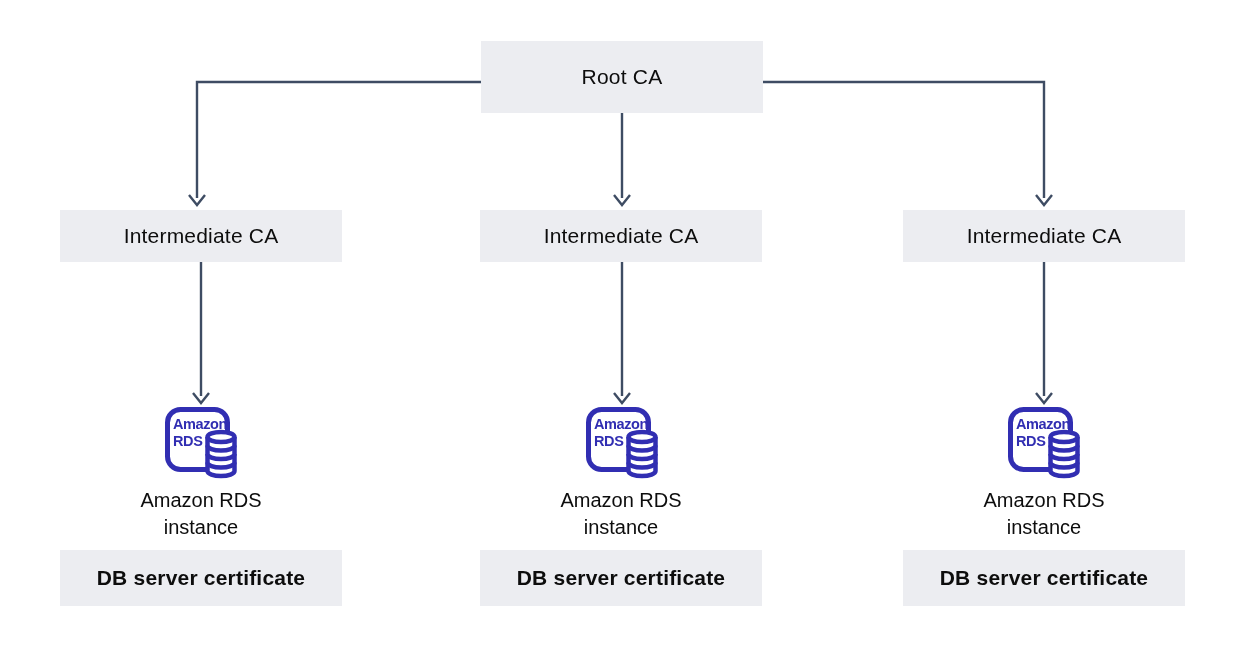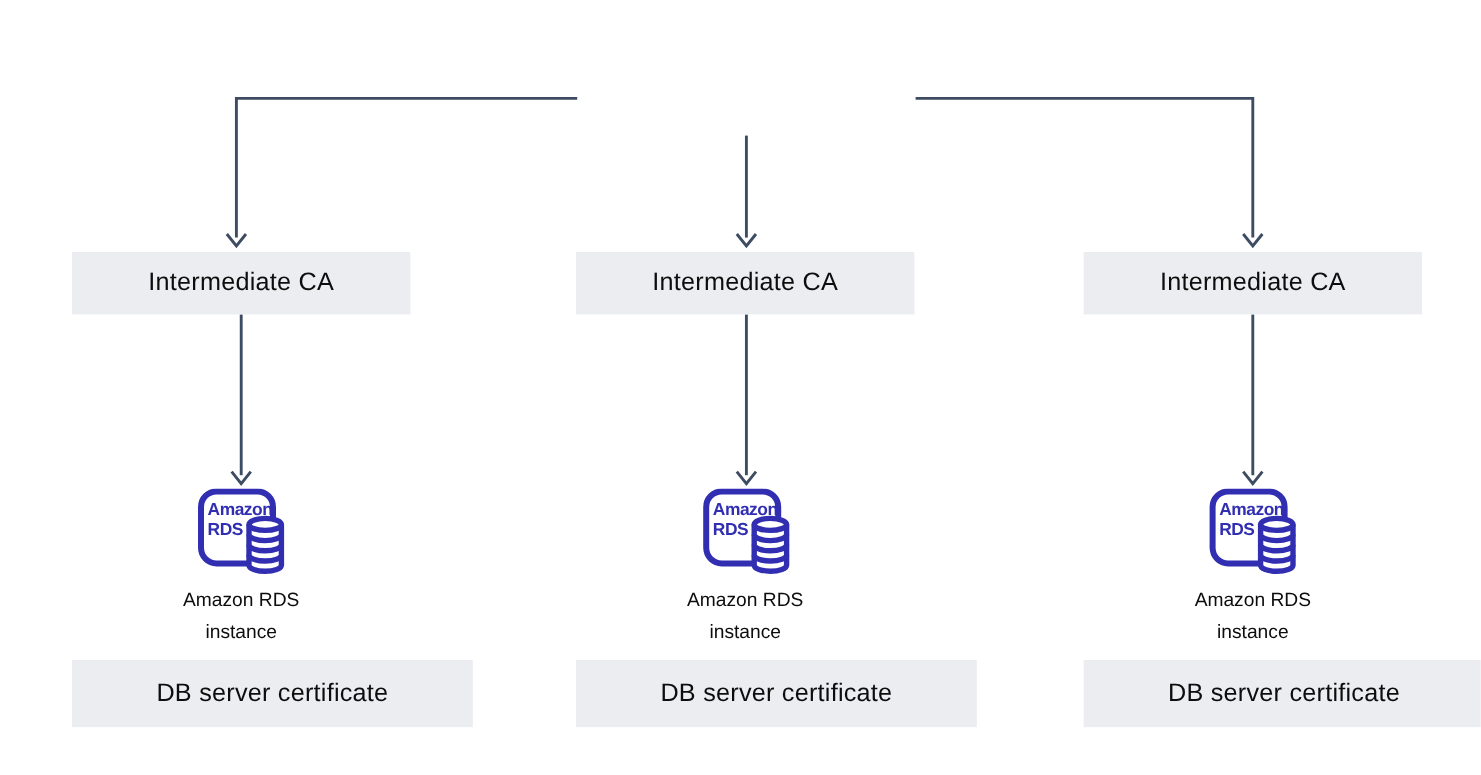--- a/index.html
+++ b/index.html
@@ -22,39 +22,39 @@
     color: #0d0d0d;
     display: flex;
     align-items: center;
     justify-content: center;
     font-size: 21px;
     letter-spacing: 0.2px;
     white-space: nowrap;
   }
   .root-box  { left: 481px; top: 41px;  width: 282px; height: 72px; }
   .mid-box   { top: 210px; width: 282px; height: 52px; text-align: center; }
-  .cert-box  { top: 550px; width: 334px; height: 56px; }
+  .cert-box  { top: 550px; width: 282px; height: 56px; font-weight: bold; }
   .c0 { left: 60px; }
   .c1 { left: 480px; }
   .c2 { left: 903px; }
   .rds-icon {
     position: absolute;
     top: 407px;
     width: 84px;
     height: 72px;
   }
   .rds-icon.i0 { left: 164px; }
   .rds-icon.i1 { left: 585px; }
   .rds-icon.i2 { left: 1007px; }
   .inst-label {
     position: absolute;
     top: 487px;
     width: 282px;
     text-align: center;
-    font-size: 16px;
+    font-size: 20px;
     line-height: 27px;
     color: #0d0d0d;
   }
   .rds-text {
     font-weight: bold;
     font-family: "Liberation Sans", sans-serif;
     letter-spacing: -0.4px;
   }
 </style>
 </head>
@@ -74,20 +74,23 @@
     <path d="M1036,195 L1044,205 L1052,195"></path>
 
     <path d="M201,262 L201,396"></path>
     <path d="M193,393 L201,403 L209,393"></path>
     <path d="M622,262 L622,396"></path>
     <path d="M614,393 L622,403 L630,393"></path>
     <path d="M1044,262 L1044,396"></path>
     <path d="M1036,393 L1044,403 L1052,393"></path>
   </svg>
 
+  <div class="box root-box">
+    <span>Root CA</span>
+  </div>
 
   <div class="box mid-box c0">
     <span>Intermediate CA</span>
   </div>
   <svg class="rds-icon i0" viewBox="0 0 84 72">
     <rect x="3.5" y="2.5" width="60" height="60" rx="13" fill="#ffffff" stroke="#312EB2" stroke-width="5"></rect>
     <text class="rds-text" x="9" y="22" font-size="14.5" fill="#312EB2">Amazon</text>
     <text class="rds-text" x="9" y="39" font-size="14.5" fill="#312EB2">RDS</text>
     <g stroke="#312EB2" stroke-width="4.5">
       <path d="M43.5,30 v34 a13.5,5 0 0 0 27,0 v-34" fill="#ffffff"></path>

